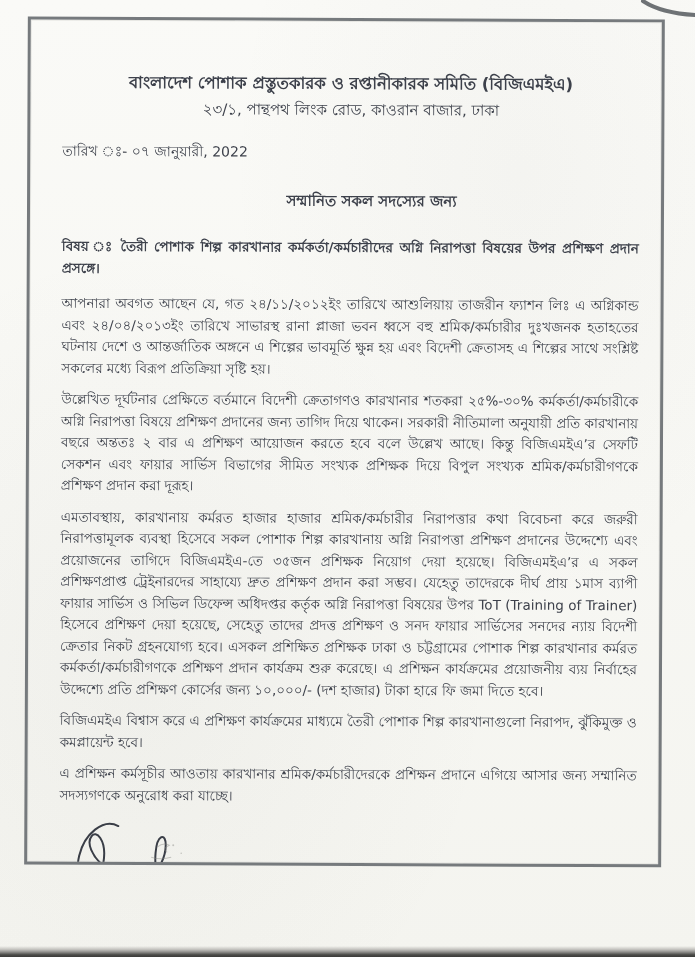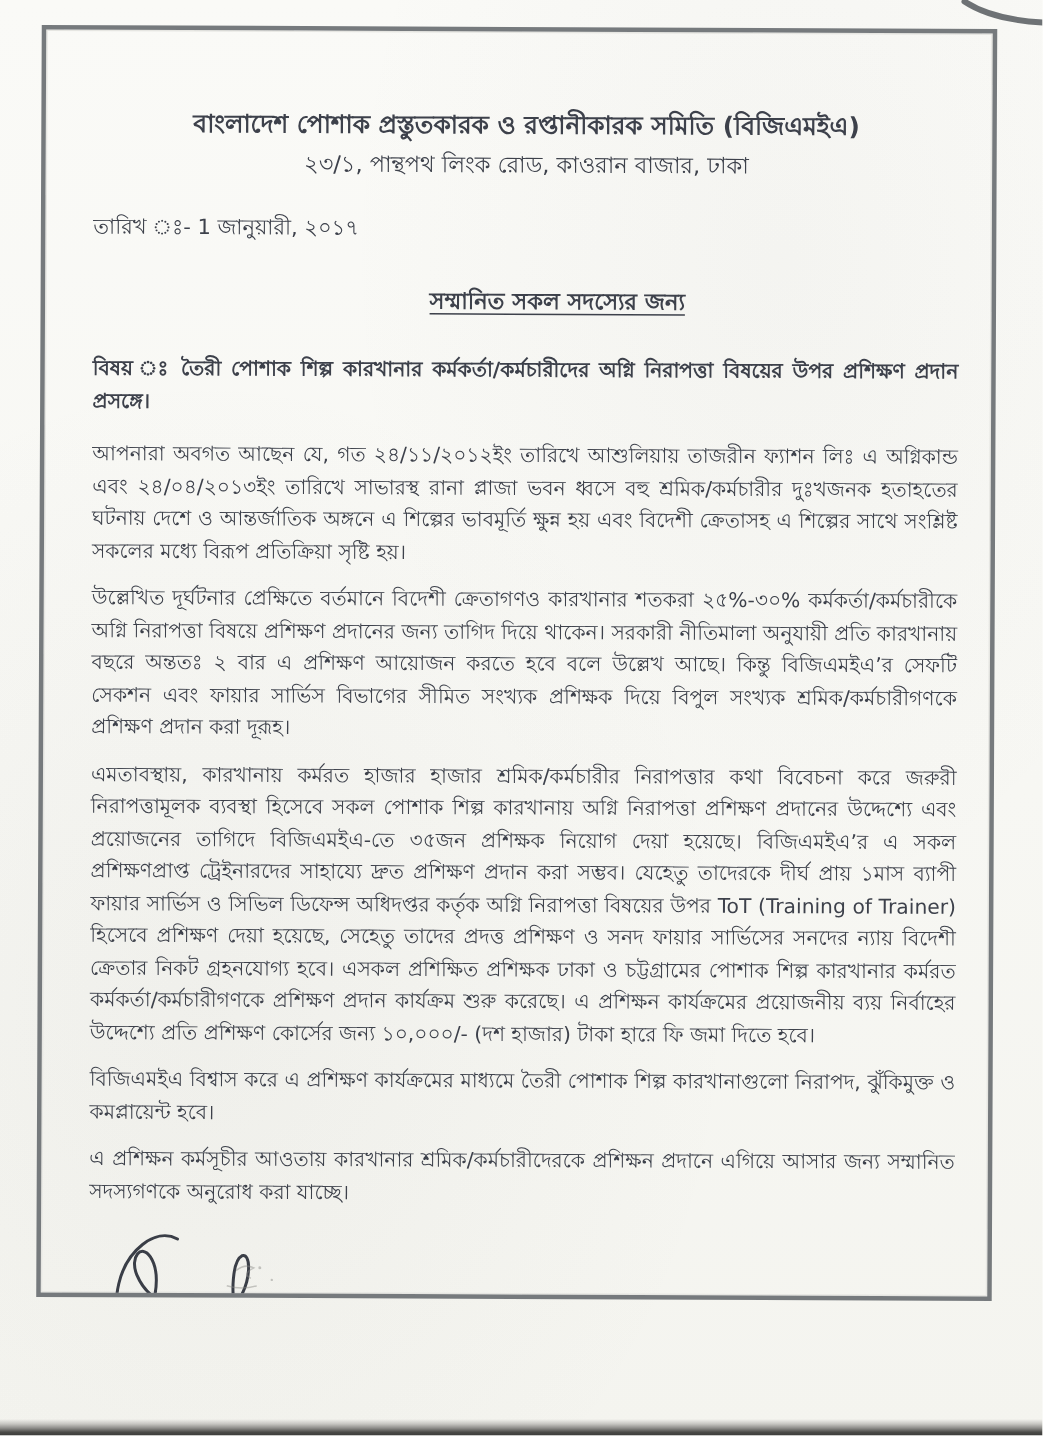--- a/index.html
+++ b/index.html
@@ -60,21 +60,20 @@
     font-size: 14px;
     margin-top: 21px;
   }
   .heading {
     text-align: center;
     font-size: 15px;
     font-weight: bold;
     margin-top: 24px;
   }
   .heading span {
-    text-decoration: underline;
     text-underline-offset: 3px;
     margin-left: 42px;
   }
   .subject {
     font-size: 13.5px;
     font-weight: 600;
     line-height: 22px;
     margin-top: 22px;
     text-align: justify;
   }
@@ -122,21 +121,21 @@
 
 <div class="tilt">
   <div class="frame">
 
     <div class="letterhead">
       <div class="org-name">বাংলাদেশ পোশাক প্রস্তুতকারক ও রপ্তানীকারক সমিতি (বিজিএমইএ)</div>
       <div class="org-address">২৩/১, পান্থপথ লিংক রোড, কাওরান বাজার, ঢাকা</div>
     </div>
 
     <div class="ref-row">
-      <span>তারিখ ঃ- 1 জানুয়ারী, ২০১৭</span>
+      <span>তারিখ ঃ- ০৭ জানুয়ারী, 2022</span>
     </div>
 
     <div class="heading">
       <span>সম্মানিত সকল সদস্যের জন্য</span>
     </div>
 
     <div class="subject">বিষয় ঃ তৈরী পোশাক শিল্প কারখানার কর্মকর্তা/কর্মচারীদের অগ্নি নিরাপত্তা বিষয়ের উপর প্রশিক্ষণ প্রদান প্রসঙ্গে।</div>
 
     <div class="body-text">
       <p>আপনারা অবগত আছেন যে, গত ২৪/১১/২০১২ইং তারিখে আশুলিয়ায় তাজরীন ফ্যাশন লিঃ এ অগ্নিকান্ড এবং ২৪/০৪/২০১৩ইং তারিখে সাভারস্থ রানা প্লাজা ভবন ধ্বসে বহু শ্রমিক/কর্মচারীর দুঃখজনক হতাহতের ঘটনায় দেশে ও আন্তর্জাতিক অঙ্গনে এ শিল্পের ভাবমূর্তি ক্ষুন্ন হয় এবং বিদেশী ক্রেতাসহ এ শিল্পের সাথে সংশ্লিষ্ট সকলের মধ্যে বিরূপ প্রতিক্রিয়া সৃষ্টি হয়।</p>

